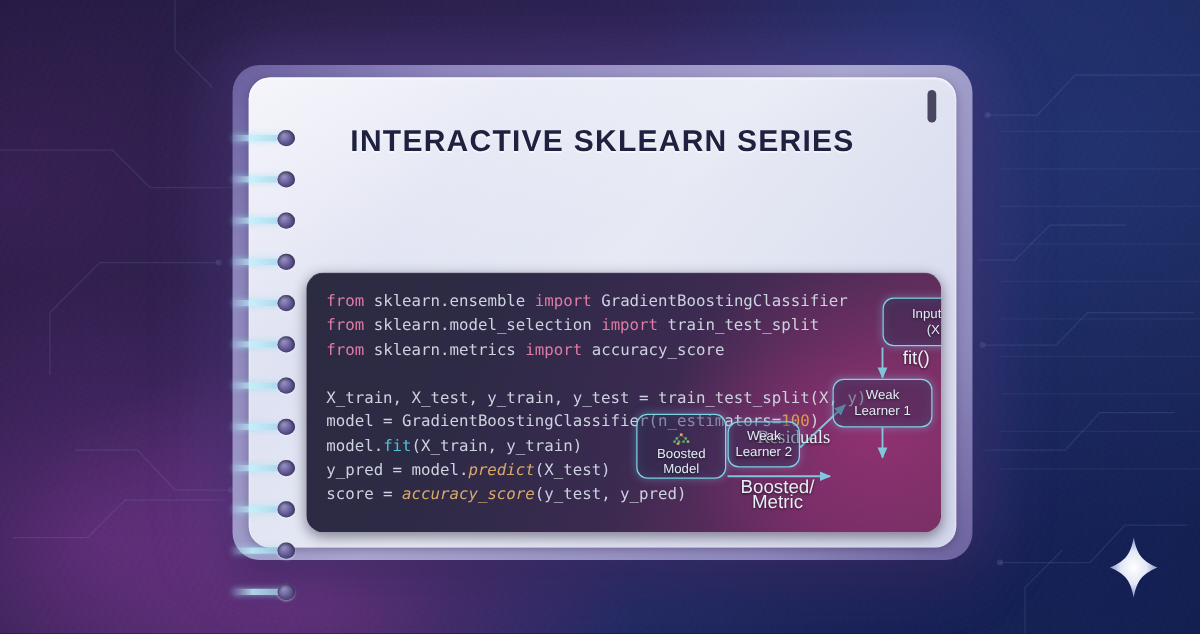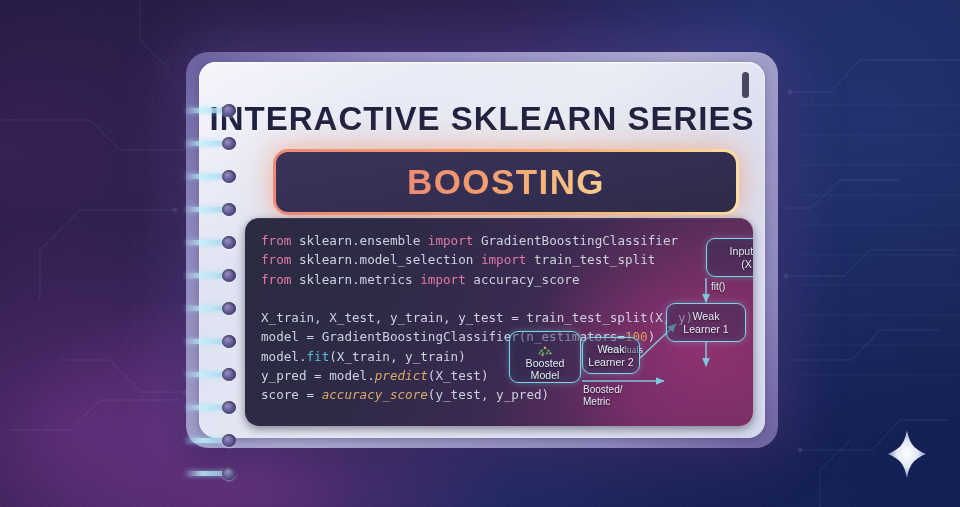--- a/index.html
+++ b/index.html
@@ -80,21 +80,21 @@
     position: absolute; right: 16px; top: 10px;
     width: 7px; height: 26px; border-radius: 4px;
     background: #2f2a49;
     opacity: .85;
   }
 
   
   .title {
     position: absolute; left: 0; right: 0; top: 38px;
     text-align: center;
-    font-size: 33px; font-weight: bold;
+    font-size: 24px; font-weight: bold;
     letter-spacing: 1.0px;
     color: #1e2140;
     text-shadow: 0 1px 0 rgba(255,255,255,0.6);
   }
 
   
   .banner {
     position: absolute; left: 74px; top: 87px;
     width: 466px; height: 66px;
     border-radius: 15px;
@@ -153,22 +153,22 @@
     line-height: 12.6px;
     text-align: center;
     display: flex; flex-direction: column;
     align-items: center; justify-content: center;
     box-shadow: 0 0 7px rgba(120,210,235,0.35), inset 0 0 9px rgba(100,190,220,0.12);
     text-shadow: 0 1px 2px rgba(0,0,0,0.6);
   }
   .dlabel {
     position: absolute;
     color: #e6eef6;
-    font-size: 10px; line-height: 12.2px;
-    text-align: left;
+    font-size: 15px; line-height: 12.2px;
+    text-align: center;
     text-shadow: 0 1px 2px rgba(0,0,0,0.7);
   }
   .tree-icon { margin-bottom: 1px; }
 
   
   .sparkle { position: absolute; right: 26px; bottom: 26px; width: 54px; height: 54px; }
 </style>
 </head>
 <body>
 
@@ -214,25 +214,20 @@
 
   <div class="notebook">
 
     <div class="page">
       <div class="page-sheen"></div>
 
       <div class="nub"></div>
 
       <div class="title">INTERACTIVE SKLEARN SERIES</div>
 
-      <div class="banner">
-        <div class="banner-inner">
-          <span class="banner-text">BOOSTING</span>
-        </div>
-      </div>
 
       <div class="code-panel">
 
         <pre class="code"><span class="k-kw">from</span> <span class="k-plain">sklearn.ensemble</span> <span class="k-kw">import</span> <span class="k-plain">GradientBoostingClassifier</span>
 <span class="k-kw">from</span> <span class="k-plain">sklearn.model_selection</span> <span class="k-kw">import</span> <span class="k-plain">train_test_split</span>
 <span class="k-kw">from</span> <span class="k-plain">sklearn.metrics</span> <span class="k-kw">import</span> <span class="k-plain">accuracy_score</span>
 
 <span class="k-plain">X_train, X_test, y_train, y_test = train_test_split(X, y)</span>
 <span class="k-plain">model = GradientBoostingClassifier(n_estimators=</span><span class="k-num">100</span><span class="k-plain">)</span>
 <span class="k-plain">model.</span><span class="k-cyan">fit</span><span class="k-plain">(X_train, y_train)</span>

